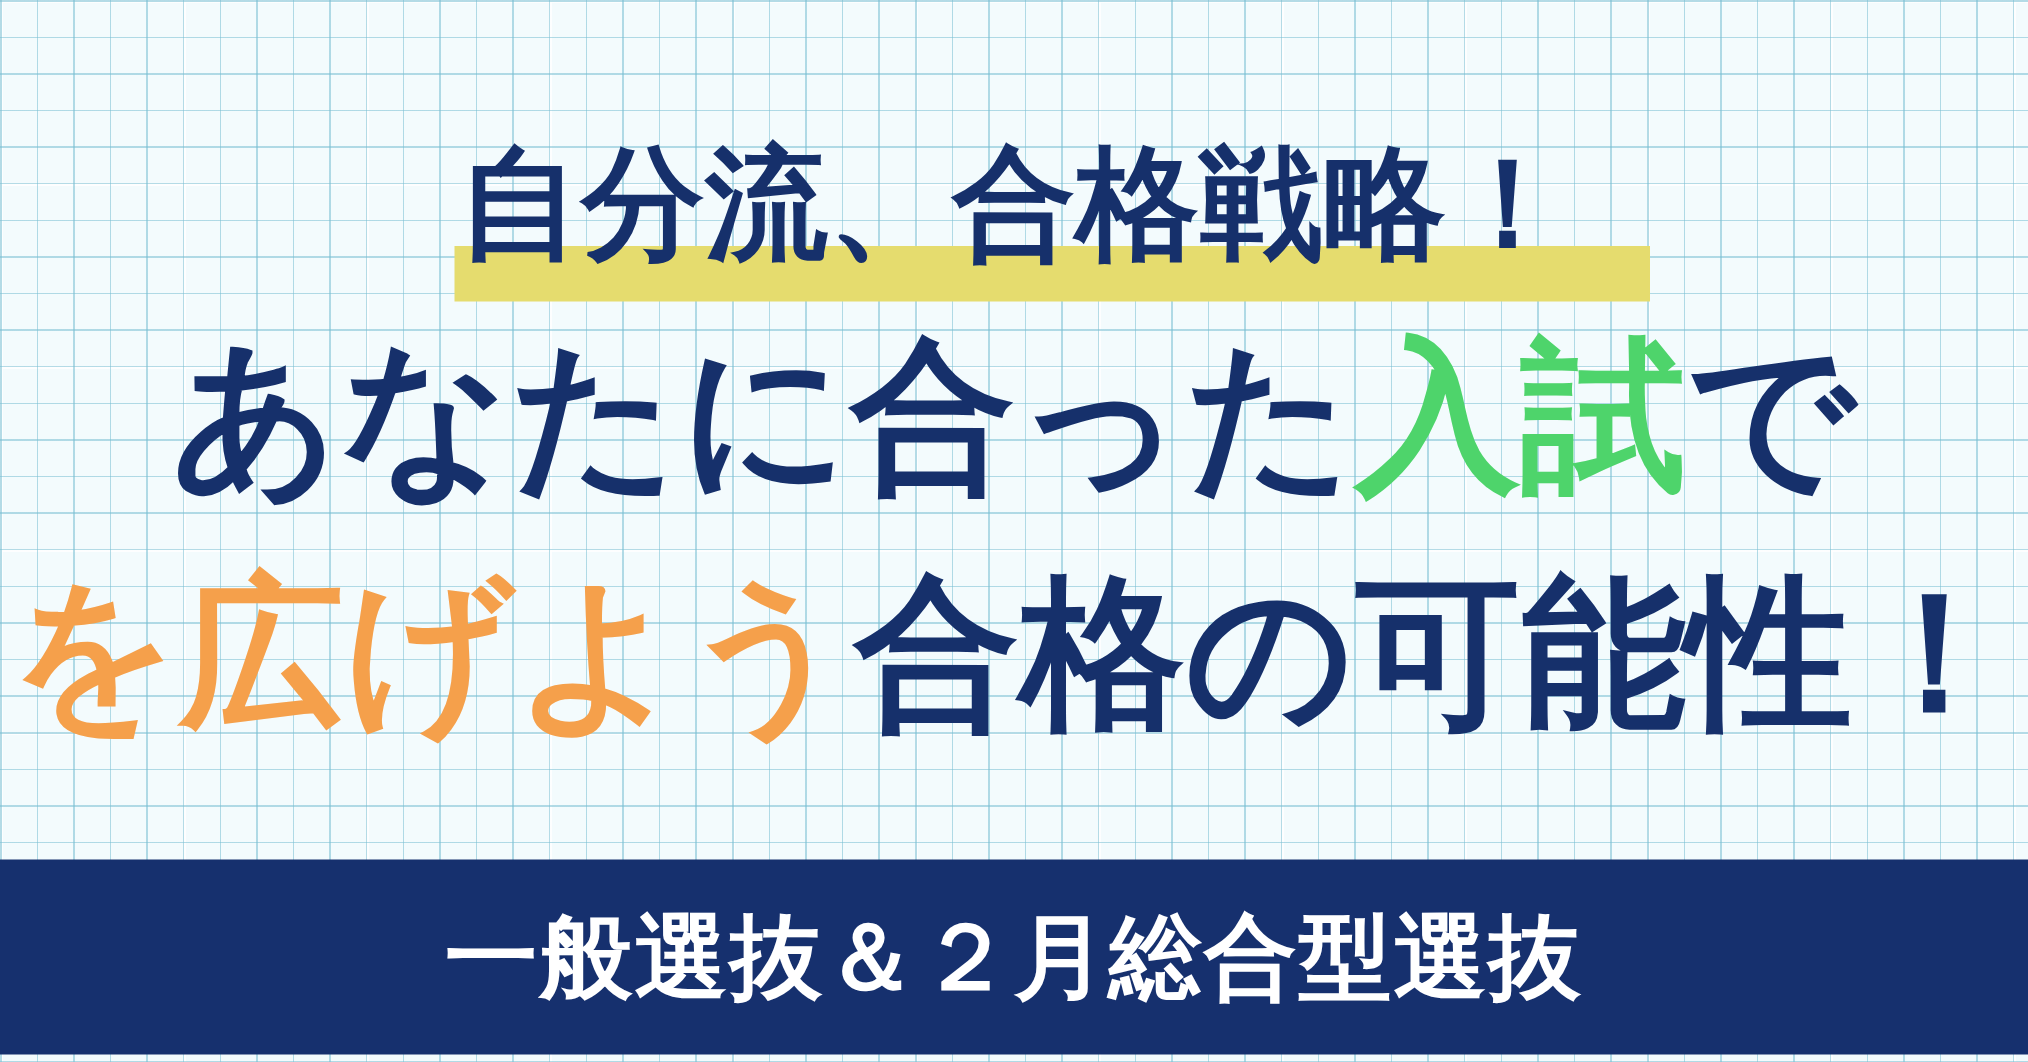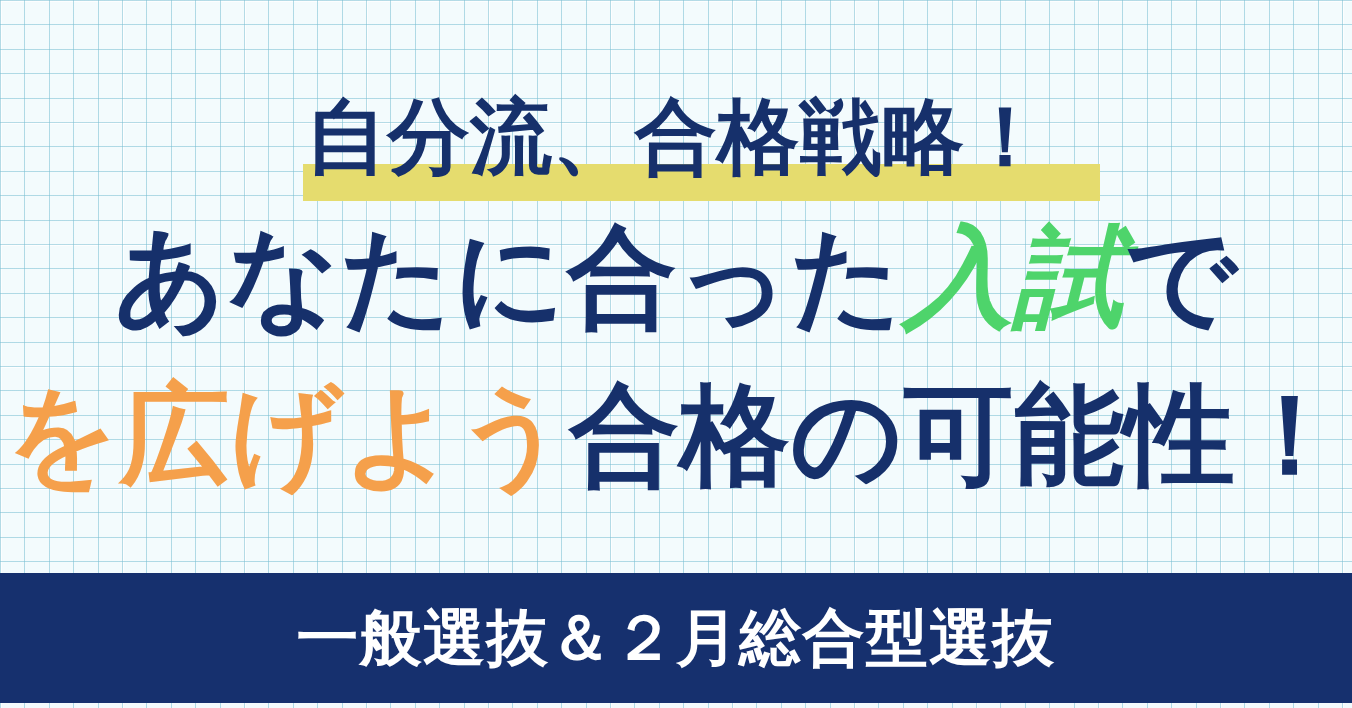--- a/index.html
+++ b/index.html
@@ -93,21 +93,21 @@
     color: #16306b;
   }
 
   
   .line-3 {
     top: 380px;
     font-size: 110px;
     color: #16306b;
   }
 
-  .accent-green  { color: #4ed46b; font-style: italic; }
+  .accent-green  { color: #4ed46b; }
   .accent-orange { color: #f5a04b; }
 
   
   .navy-band {
     position: absolute;
     left: 0;
     top: 573px;
     width: 1352px;
     height: 130px;
     background: #16306e;

